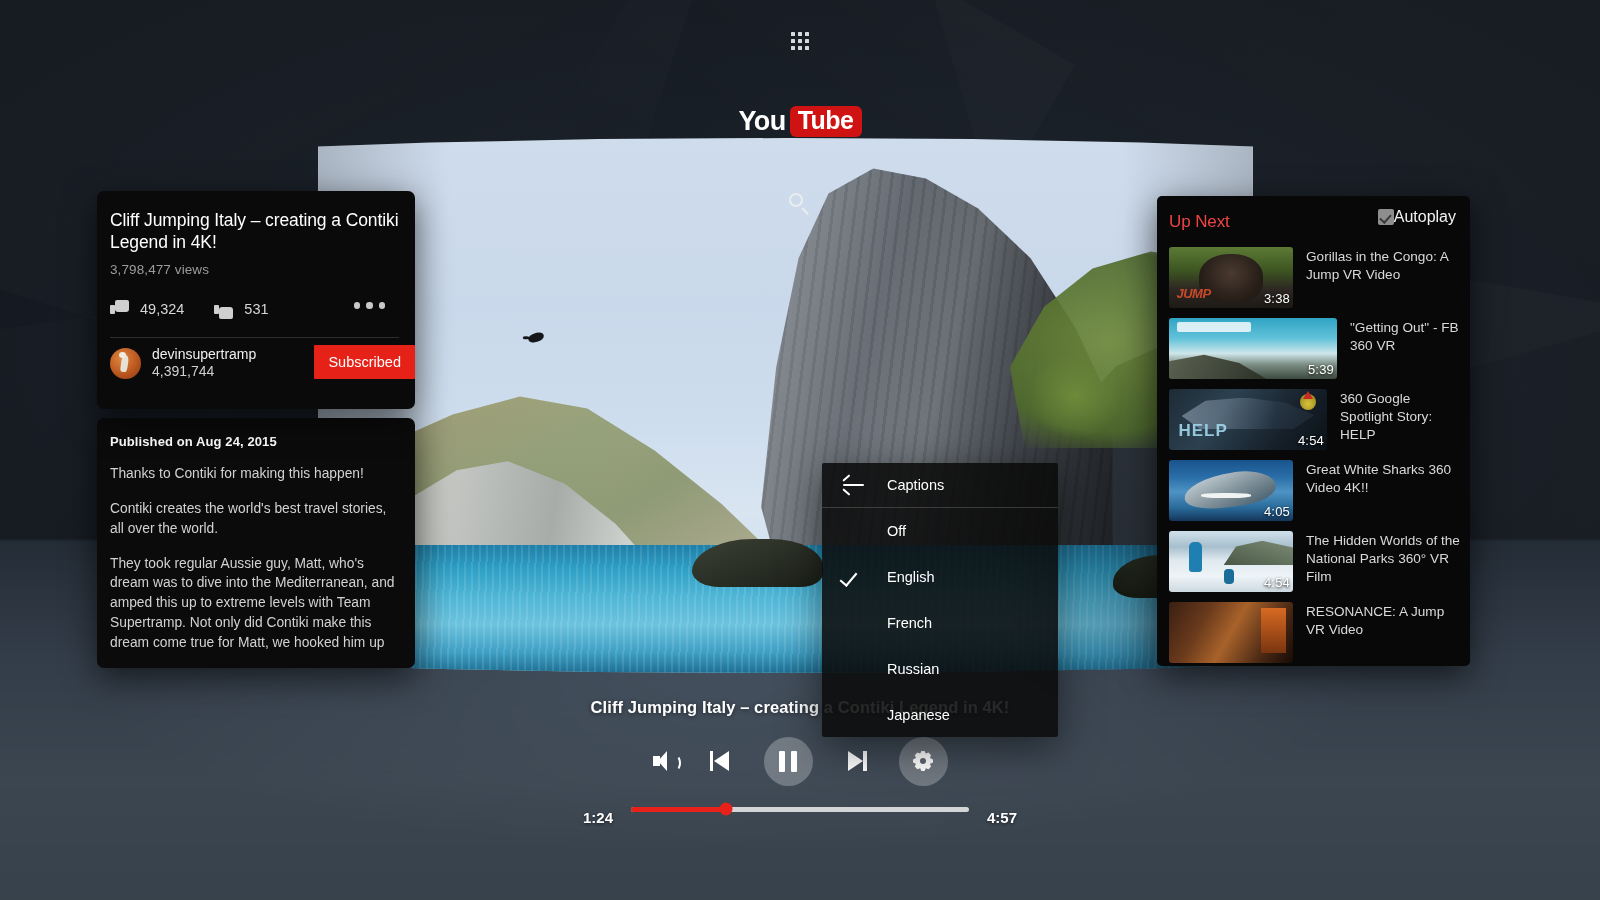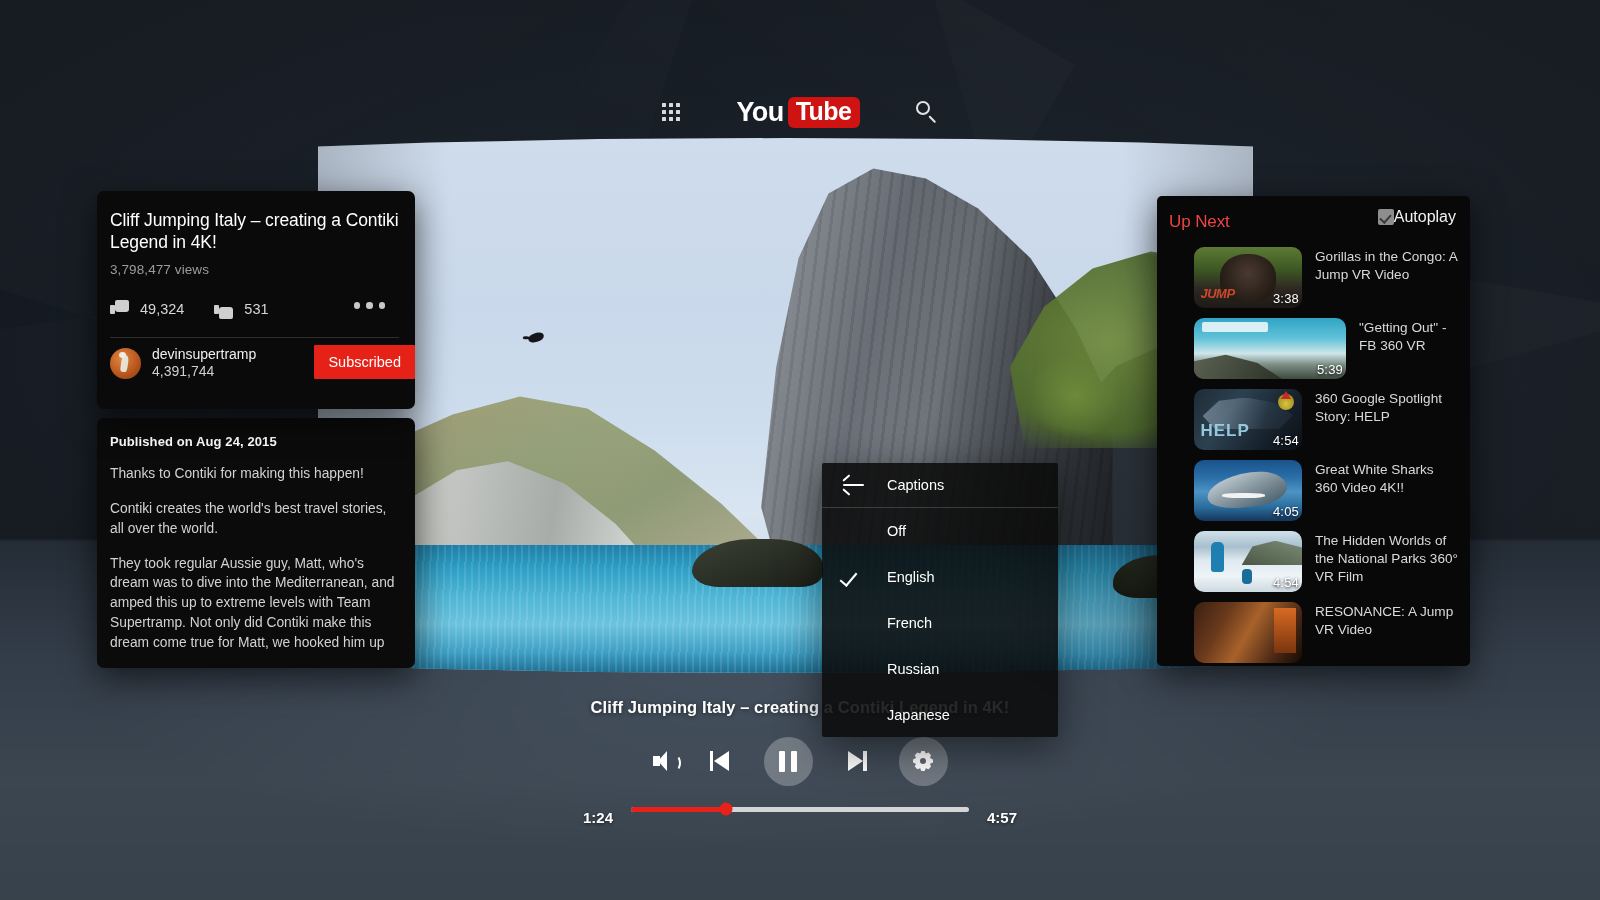--- a/index.html
+++ b/index.html
@@ -33,21 +33,21 @@
       background:linear-gradient(225deg,rgba(255,255,255,.045),rgba(255,255,255,0));}
   .f3{left:38%;top:-60px;width:420px;height:300px;transform:rotate(30deg);
       background:linear-gradient(180deg,rgba(255,255,255,.02),rgba(255,255,255,0));}
   .f4{left:-60px;top:300px;width:560px;height:360px;transform:rotate(-8deg);
       background:linear-gradient(90deg,rgba(255,255,255,.015),rgba(255,255,255,0));}
   .f5{right:-40px;top:260px;width:600px;height:400px;transform:rotate(10deg);
       background:linear-gradient(270deg,rgba(255,255,255,.028),rgba(255,255,255,0));}
 
   
   .topnav{position:absolute;top:92px;left:0;right:0;height:40px;
-          display:flex;align-items:center;justify-content:center;gap:56px;z-index:30;}
+          display:flex;align-items:center;justify-content:center;gap:56px;z-index:30;flex-direction:column;}
   .grid-icon{display:grid;grid-template-columns:repeat(3,4px);grid-template-rows:repeat(3,4px);
              gap:3px;opacity:.92;}
   .grid-icon i{display:block;width:4px;height:4px;background:#e8eaec;border-radius:.5px;}
   .yt-logo{display:flex;align-items:center;gap:4px;}
   .yt-you{color:#fff;font-size:27px;font-weight:bold;letter-spacing:-.6px;line-height:1;}
   .yt-tube{background:#ce1312;color:#fff;font-size:25px;font-weight:bold;
            padding:2px 8px 4px;border-radius:6px;line-height:1;letter-spacing:-.5px;}
   .search-icon{width:22px;height:22px;position:relative;opacity:.95;}
   .search-icon .ring{position:absolute;left:0;top:0;width:14px;height:14px;
       border:2.2px solid #eceef0;border-radius:50%;box-sizing:border-box;}
@@ -168,38 +168,38 @@
     box-shadow:0 10px 34px rgba(0,0,0,.6);}
   .upnext-head{display:flex;align-items:center;height:52px;padding:0 14px 0 12px;position:relative;}
   .upnext-title{color:#ef4444;font-size:17px;letter-spacing:-.1px;}
   .autoplay{position:absolute;right:14px;top:12px;display:flex;align-items:center;}
   .cbox{width:16px;height:16px;border-radius:2px;background:#8e8e8e;position:relative;}
   .cbox:after{content:"";position:absolute;left:4px;top:2.5px;width:5px;height:9px;
     border:solid #3b3b3b;border-width:0 2px 2px 0;transform:rotate(42deg);}
   .autoplay-lbl{color:#f2f2f2;font-size:16px;}
   .up-list{position:absolute;left:0;right:0;top:46px;bottom:0;overflow:hidden;}
   .up-item{display:flex;gap:13px;padding:5px 10px 5px 12px;align-items:flex-start;cursor:pointer;}
-  .thumb-box{position:relative;width:108px;height:61px;flex:0 0 auto;border-radius:10px;
-    overflow:hidden;background:#222;margin-left:25px;}
+  .thumb-box{position:relative;width:124px;height:61px;flex:0 0 auto;border-radius:3px;
+    overflow:hidden;background:#222;}
   .dur{position:absolute;right:3px;bottom:2px;color:#fff;font-size:13px;
     text-shadow:0 1px 3px rgba(0,0,0,.9);letter-spacing:.2px;}
   .up-t{color:#d9d9d9;font-size:13.6px;line-height:1.33;padding-top:1px;}
 
   
   .tb1{background:linear-gradient(to bottom,#5d7a35 0%, #3d5622 38%, #2d2622 70%, #1d1a16 100%);}
   .tb1:after{content:"";position:absolute;left:24%;top:12%;width:52%;height:80%;
     background:radial-gradient(ellipse at 50% 40%,#4a3a30,#241c16 70%);border-radius:46% 46% 40% 40%;}
   .tb1 .jmp{position:absolute;left:6%;bottom:12%;color:#c94a2a;font-size:13px;font-weight:bold;
     font-style:italic;z-index:2;letter-spacing:-.5px;}
   .tb2{background:linear-gradient(to bottom,#2fa4c4 0%, #63c3da 34%, #cfe6ea 58%, #7d8f86 76%, #3d4a3f 100%);padding-left:44px;}
   .tb2:after{content:"";position:absolute;left:0;bottom:0;width:58%;height:44%;
     background:linear-gradient(120deg,#5c6352,#2c3128);clip-path:polygon(0 100%,0 34%,36% 10%,72% 40%,100% 100%);}
   .tb2 .lg{position:absolute;left:5%;top:7%;width:44%;height:16%;
     background:rgba(255,255,255,.8);border-radius:2px;z-index:3;}
-  .tb3{background:linear-gradient(125deg,#1e2b36 0%, #2c4150 34%, #16202a 72%, #0b1117 100%);}
+  .tb3{background:linear-gradient(125deg,#1e2b36 0%, #2c4150 34%, #16202a 72%, #0b1117 100%);padding-left:34px;}
   .tb3:after{content:"";position:absolute;left:8%;top:14%;width:84%;height:52%;
     background:linear-gradient(100deg,rgba(190,210,230,.45),rgba(120,150,180,.1) 70%);
     clip-path:polygon(0 58%,18% 10%,48% 0,78% 16%,100% 56%,84% 100%,14% 100%);}
   .tb3 .hl{position:absolute;left:6%;bottom:14%;color:#9fd4ea;font-size:17px;font-weight:bold;
     letter-spacing:1px;z-index:3;opacity:.92;}
   .tb3 .dot{position:absolute;right:7%;top:9%;width:16px;height:16px;border-radius:50%;
     background:radial-gradient(circle at 50% 62%,#d8c43c,#8e7a18);z-index:4;}
   .tb3 .dot:after{content:"";position:absolute;left:3px;top:-3px;width:0;height:0;
     border-left:5px solid transparent;border-right:5px solid transparent;border-bottom:8px solid #c62a22;}
   .tb4{background:linear-gradient(to bottom,#19538c 0%, #2a6ea8 28%, #4d93c3 52%, #2a6c9b 78%, #15365c 100%);}

